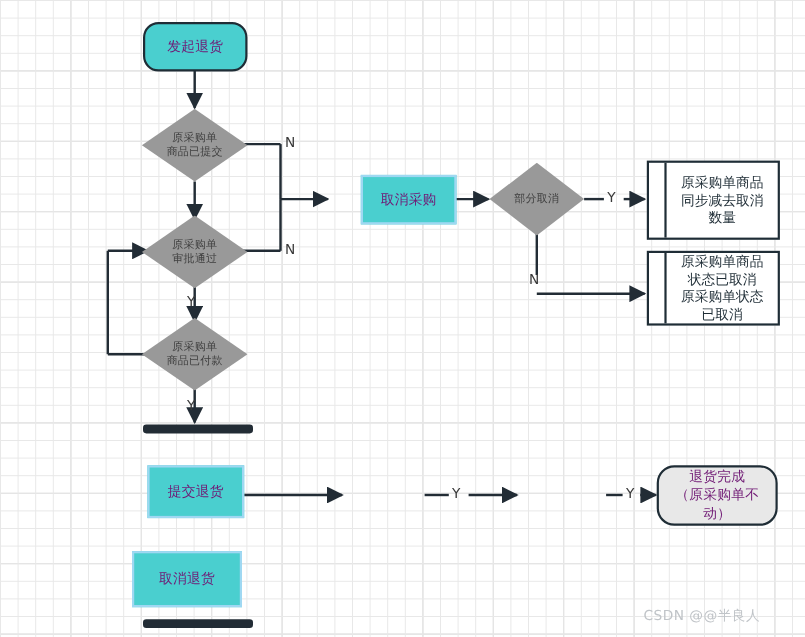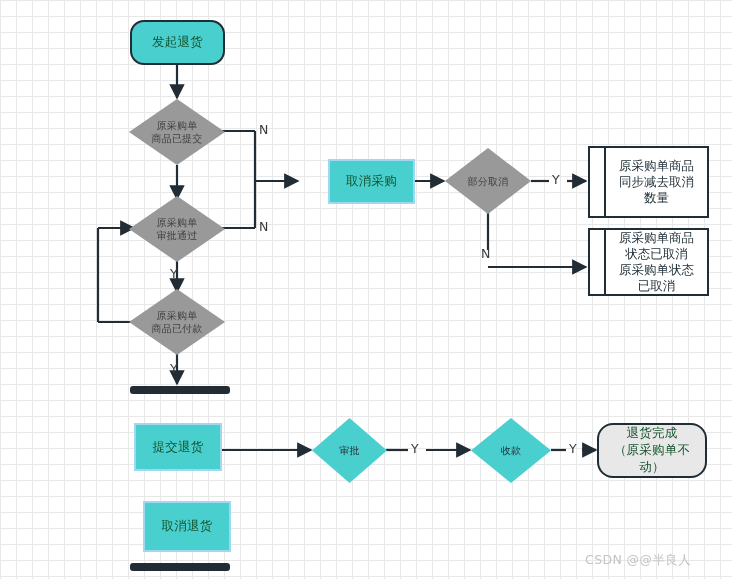--- a/index.html
+++ b/index.html
@@ -33,21 +33,21 @@
     height: 579px;
     pointer-events: none;
   }
   .node {
     position: absolute;
     box-sizing: border-box;
     display: flex;
     align-items: center;
     justify-content: center;
     text-align: center;
-    color: #14532d;
+    color: #701a75;
     font-size: 12.5px;
     line-height: 1.35;
     letter-spacing: 0.2px;
   }
   
   .terminator {
     background: #4acfcf;
     border: 2px solid #1f2d36;
     border-radius: 14px;
   }
@@ -232,39 +232,27 @@
 原采购单状态
 已取消</div>
   </div>
 
   <div class="syncbar" style="left:130px; top:386px; width:100px; height:8px;"></div>
 
   <div class="node process" style="left:134px; top:423px; width:88px; height:48px;">
     <span>提交退货</span>
   </div>
 
-  <div class="node process" style="left:143px; top:501px; width:88px; height:51px;">
+  <div class="node process" style="left:120px; top:501px; width:100px; height:51px;">
     <span>取消退货</span>
   </div>
 
   <div class="syncbar" style="left:130px; top:563px; width:100px; height:8px;"></div>
 
-  <div class="decision teal" style="left:312px; top:418px; width:75px; height:65px;">
-    <svg width="75" height="65" viewBox="0 0 75 65" xmlns="http://www.w3.org/2000/svg">
-      <polygon points="37.5,0 75,32.5 37.5,65 0,32.5" fill="#4acfcf"></polygon>
-    </svg>
-    <div class="dlabel">审批</div>
-  </div>
-
-  <div class="decision teal" style="left:471px; top:418px; width:80px; height:65px;">
-    <svg width="80" height="65" viewBox="0 0 80 65" xmlns="http://www.w3.org/2000/svg">
-      <polygon points="40,0 80,32.5 40,65 0,32.5" fill="#4acfcf"></polygon>
-    </svg>
-    <div class="dlabel">收款</div>
-  </div>
+
 
   <div class="node terminator-grey" style="left:597px; top:423px; width:110px; height:55px;">
     <span style="white-space: pre-line;">退货完成
 （原采购单不
 动）</span>
   </div>
 
   <div class="edge-label" style="left:259px; top:124px;">N</div>
 
   <div class="edge-label" style="left:259px; top:221px;">N</div>

